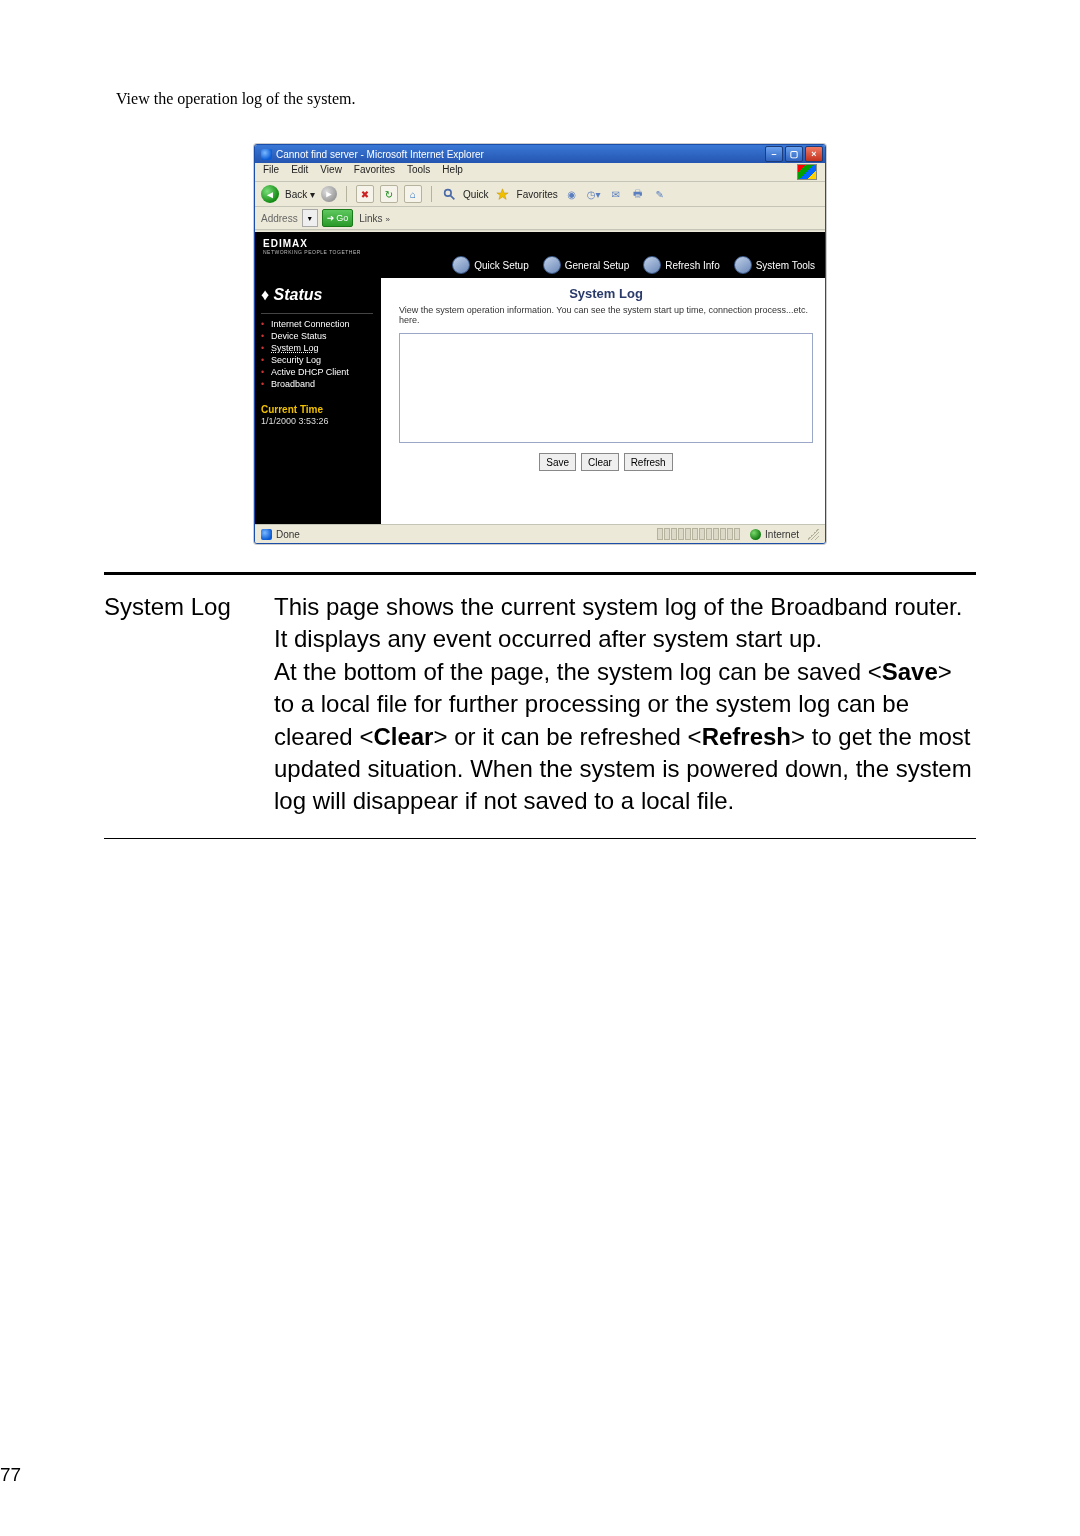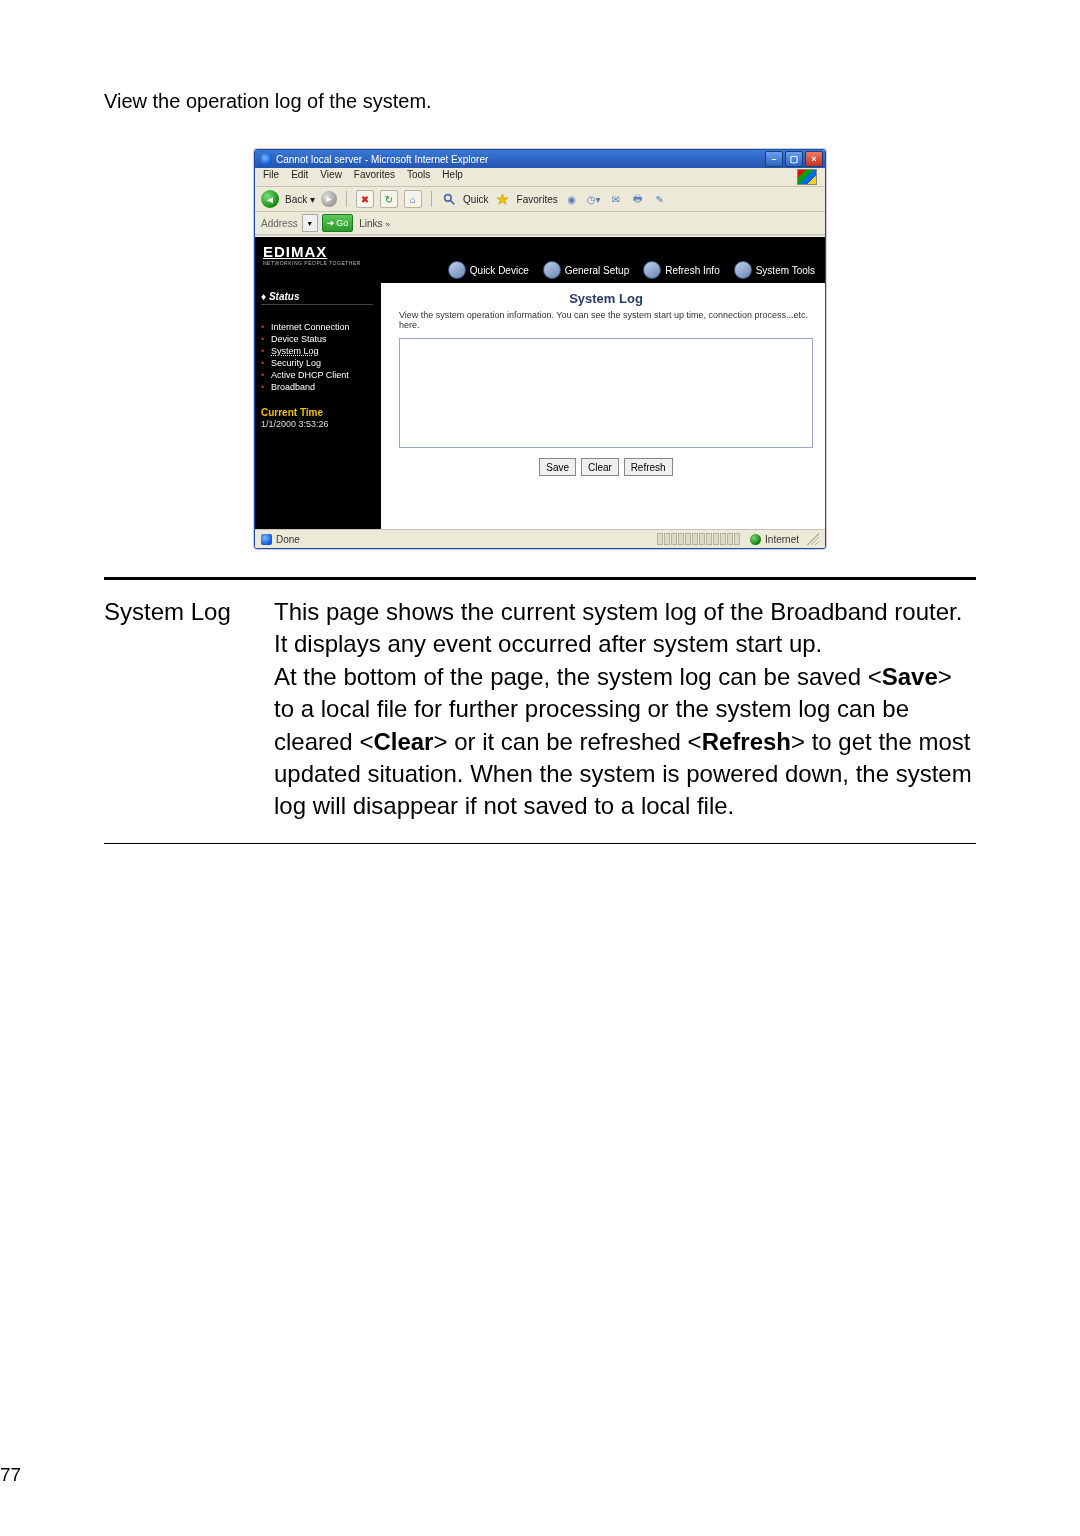--- a/index.html
+++ b/index.html
@@ -1,18 +1,18 @@
 <!DOCTYPE html>
 <html><head>
 <meta charset="utf-8">
 <style>
   html, body { margin:0; padding:0; background:#fff; font-family:Arial, Helvetica, sans-serif; color:#000; }
   .page { width:1080px; height:1536px; position:relative; box-sizing:border-box; padding:90px 104px 0 104px; }
   .heading { font-size:26px; font-weight:bold; margin:0 0 4px 0; }
-  .subheading { font-size:20px; margin:0 0 24px 0; }
+  .subheading { font-size:16px; margin:0 0 24px 12px;font-family:Liberation Serif, serif; }
 
   
   .ie-window { width:570px; margin:36px auto 28px auto; border:1px solid #1a4ea8; border-radius:3px; overflow:hidden; font-family:Tahoma, Arial, sans-serif; font-size:10px; background:#eee; box-shadow:0 0 0 1px #ccc; }
   .titlebar { display:flex; align-items:center; height:18px; padding:0 2px 0 6px;
     background:linear-gradient(#3a78d6,#2455b0); color:#fff; font-size:10px; }
   .title-icon { width:11px; height:11px; margin-right:4px; background:radial-gradient(circle at 35% 35%, #7ab8ff, #0b5bd4 70%); border-radius:2px; }
   .titlebar .title-text { flex:1; white-space:nowrap; overflow:hidden; }
   .winbtns { display:flex; gap:2px; }
   .winbtn { width:16px; height:14px; border:1px solid #1d3c7a; border-radius:2px; display:flex; align-items:center; justify-content:center; color:#fff; font-size:9px; font-weight:bold; }
   .winbtn.min, .winbtn.max { background:linear-gradient(#6aa2ef,#2f63c0); }
@@ -41,29 +41,29 @@
   .addr-input { flex:1; height:16px; border:1px solid #7a95c0; background:#fff; padding:0 4px; display:flex; align-items:center; }
   .addr-input .ieico { width:11px; height:11px; margin-right:4px; background:radial-gradient(circle at 35% 35%, #7ab8ff, #0b5bd4 70%); border-radius:2px; }
   .addr-dd { width:14px; height:16px; border:1px solid #a9a9a9; background:#efefef; display:flex; align-items:center; justify-content:center; font-size:8px; }
   .go-btn { height:16px; padding:0 4px; border:1px solid #1a7a1a; background:linear-gradient(#5ec85e,#2a9a2a); color:#fff; border-radius:2px; display:flex; align-items:center; gap:2px; font-size:9px; }
   .links-menu { font-size:10px; color:#444; padding:0 2px; }
   .chevsm { font-size:8px; }
 
   .router-frame { display:flex; flex-direction:column; background:#fff; }
   .router-top { display:flex; height:46px; background:#000; }
   .brand { width:126px; height:46px; color:#fff; padding:6px 8px 0 8px; box-sizing:border-box; }
-  .brand-main { font-weight:bold; font-size:15px; letter-spacing:1px;text-decoration:underline; }
+  .brand-main { font-weight:bold; font-size:10px; letter-spacing:1px; }
   .brand-sub { font-size:5px; letter-spacing:0.5px; color:#bbb; }
   .router-tabs { flex:1; display:flex; align-items:flex-end; justify-content:flex-end; gap:14px; padding:0 10px 4px 0; }
   .router-tab { display:flex; align-items:center; gap:4px; color:#fff; font-size:10px; }
   .rt-ico { width:16px; height:16px; border-radius:50%; background:linear-gradient(145deg,#c0d0e8,#6a88b8); border:1px solid #3a5a8a; }
 
   .router-body { display:flex; min-height:246px; }
   .side { width:126px; background:#000; color:#fff; padding:8px 8px 8px 6px; box-sizing:border-box; font-size:9px; }
-  .side-h { font-style:italic; font-weight:bold; font-size:10px; margin:0 0 16px 0; border-bottom:1px solid #444; padding-bottom:2px; }
+  .side-h { font-style:italic; font-weight:bold; font-size:16px; margin:0 0 4px 0; border-bottom:1px solid #444; padding-bottom:9px; }
   .side-list { list-style:none; margin:4px 0 14px 0; padding:0; }
   .side-list li { position:relative; padding:1px 0 1px 10px; }
   .side-list li:before { content:"•"; position:absolute; left:0; color:#c33; font-size:9px; }
   .side-list a { color:#fff; text-decoration:none; }
   .side-list li.active a { text-decoration:underline dotted; }
   .curtime-h { color:#f0c000; font-weight:bold; font-size:10px; margin-bottom:1px; }
   .curtime-v { color:#ddd; font-size:9px; }
 
   .content { flex:1; padding:8px 12px 10px 18px; background:#fff; }
   .content-title { text-align:center; font-weight:bold; font-size:13px; color:#2a3a6a; margin:0 0 4px 0; }
@@ -98,21 +98,21 @@
 <body>
 
 <div class="page">
 
   <p class="subheading">View the operation log of the system.</p>
 
   <div class="ie-window">
 
     <div class="titlebar">
       <span class="title-icon"></span>
-      <span class="title-text">Cannot local server - Microsoft Internet Explorer</span>
+      <span class="title-text">Cannot find server - Microsoft Internet Explorer</span>
       <div class="winbtns">
         <div class="winbtn min">–</div>
         <div class="winbtn max">▢</div>
         <div class="winbtn close">×</div>
       </div>
     </div>
 
     <div class="menubar">
       <span>File</span>
       <span>Edit</span>
@@ -162,21 +162,21 @@
 
     <div class="router-frame">
       <div class="router-top">
         <div class="brand">
           <div class="brand-main">EDIMAX</div>
           <div class="brand-sub">NETWORKING PEOPLE TOGETHER</div>
         </div>
         <div class="router-tabs">
           <div class="router-tab">
               <span class="rt-ico"></span>
-              <span>Quick Device</span>
+              <span>Quick Setup</span>
             </div>
           <div class="router-tab">
               <span class="rt-ico"></span>
               <span>General Setup</span>
             </div>
           <div class="router-tab">
               <span class="rt-ico"></span>
               <span>Refresh Info</span>
             </div>
           <div class="router-tab">

